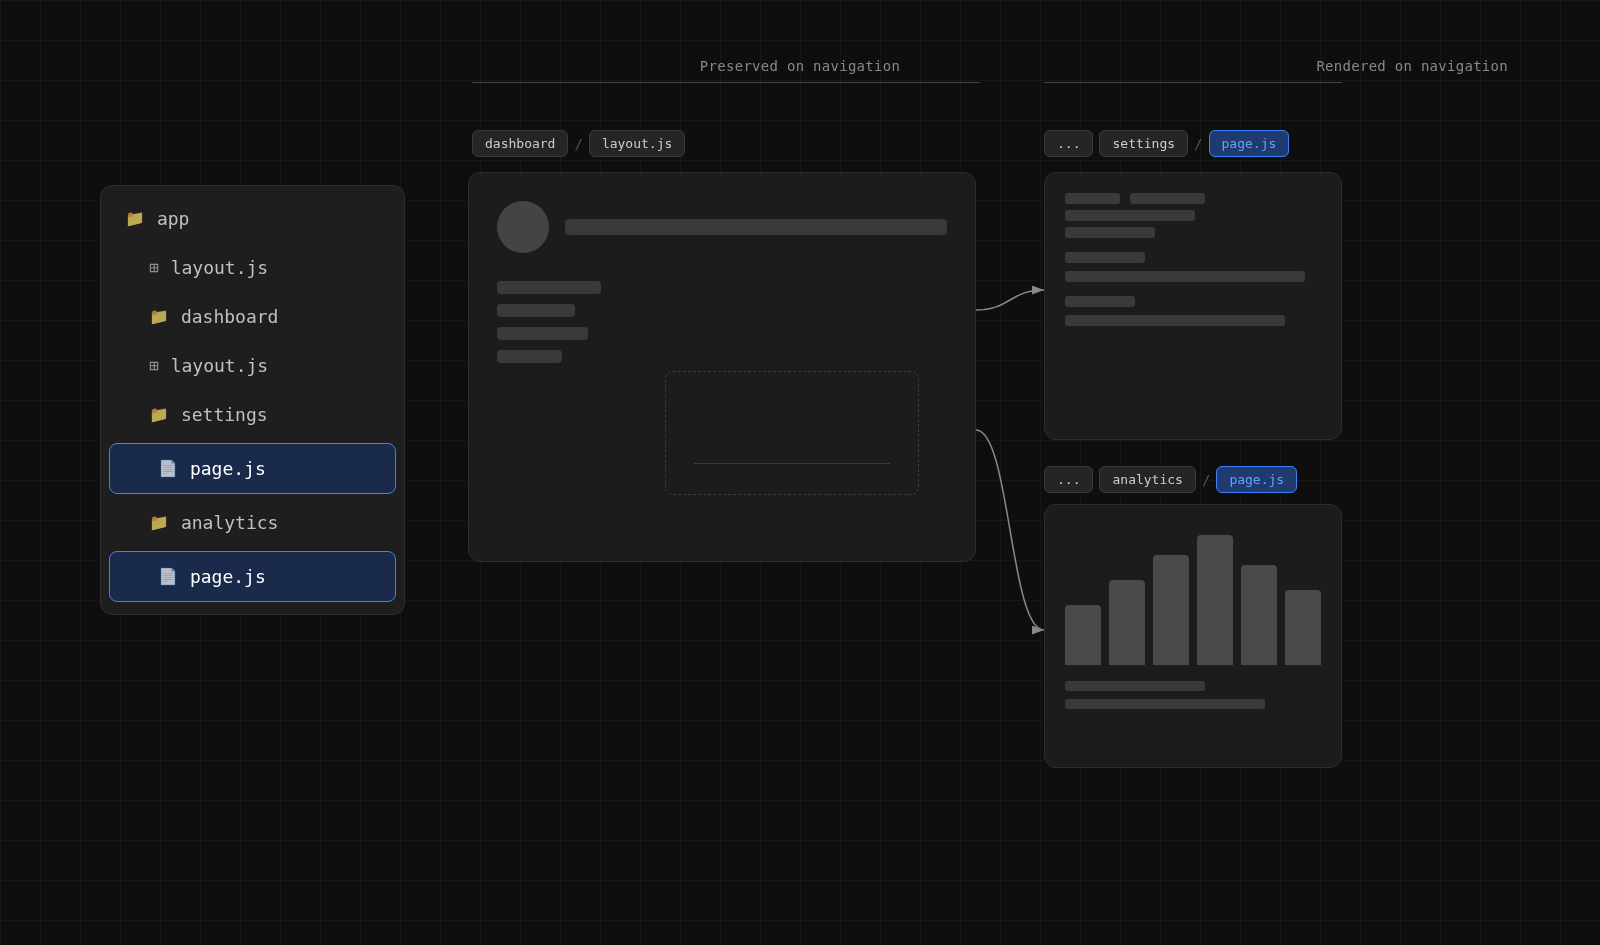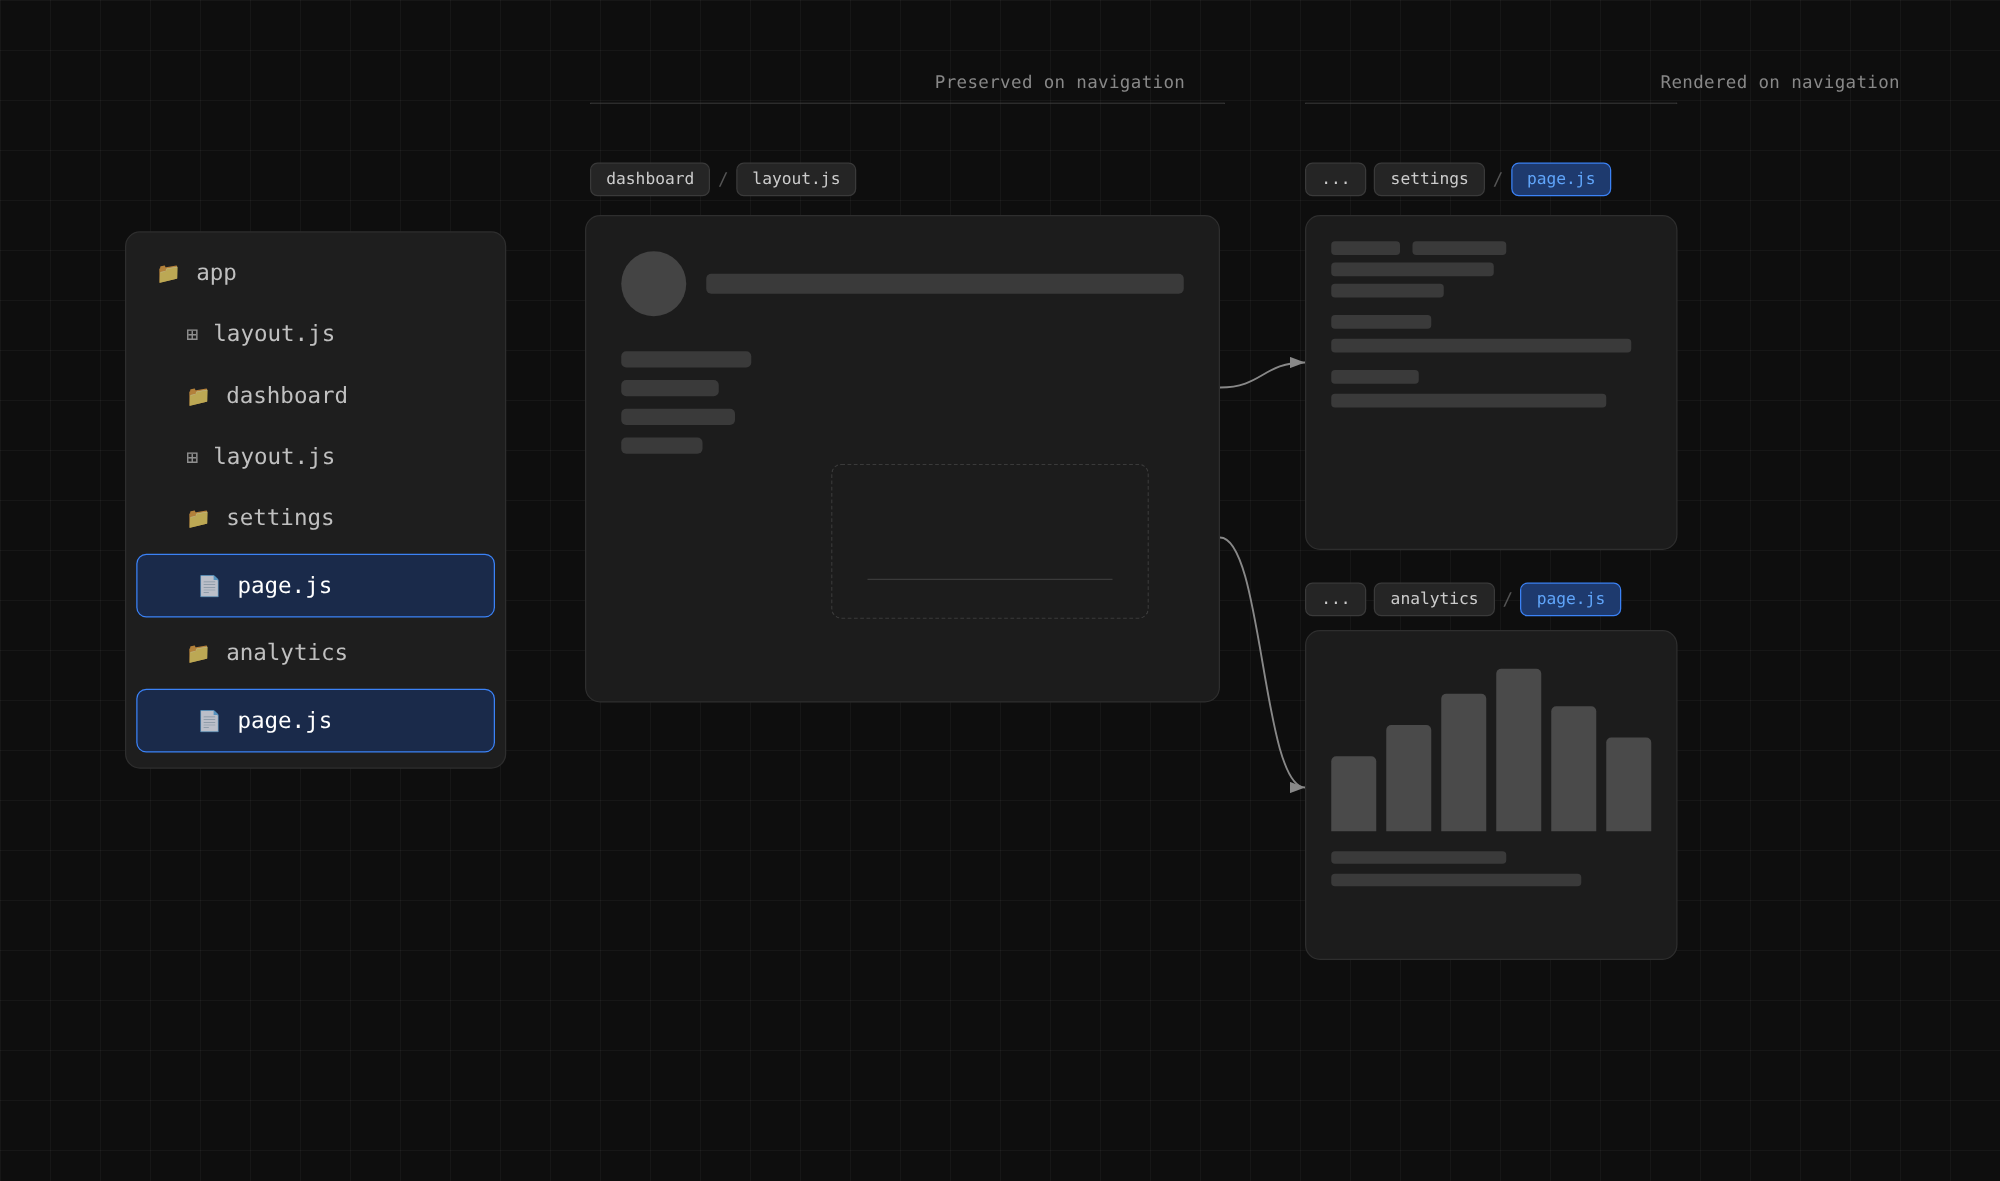--- a/index.html
+++ b/index.html
@@ -83,30 +83,29 @@
     }
 
     
     .section-label {
       position: absolute;
       top: 58px;
       color: #888;
       font-size: 14px;
       font-weight: 400;
       letter-spacing: 0.02em;
-      margin-left: 48px;
     }
 
     .section-label.preserved {
       left: 50%;
       transform: translateX(-50%);
     }
 
     .section-label.rendered {
-      right: 80px;
+      right: 92px;
     }
 
     .bracket-line {
       position: absolute;
       top: 82px;
       border: 1px solid #444;
       border-bottom: none;
       border-radius: 6px 6px 0 0;
     }
 

